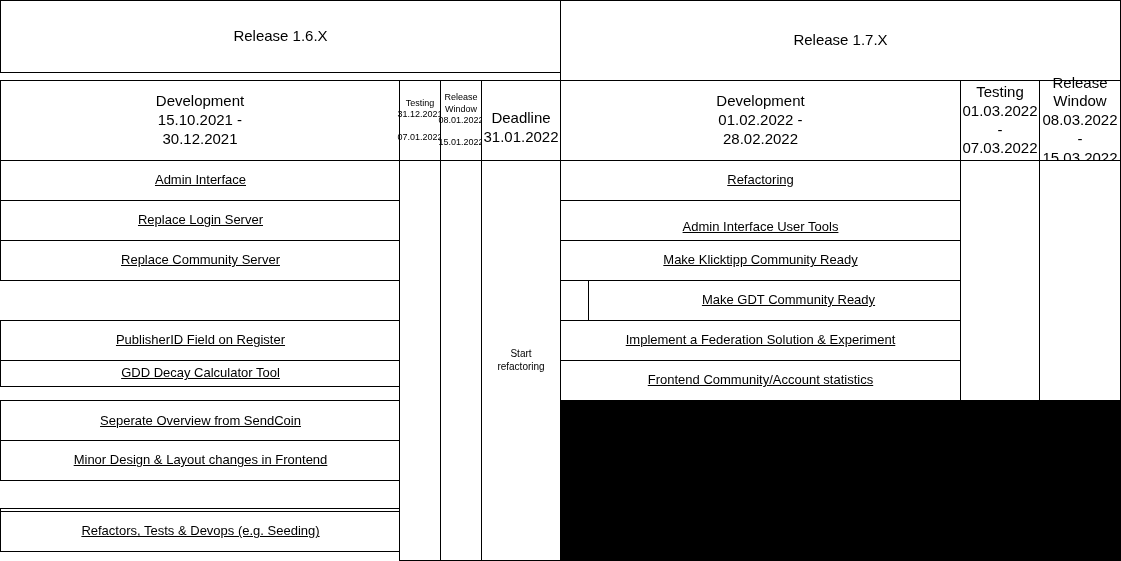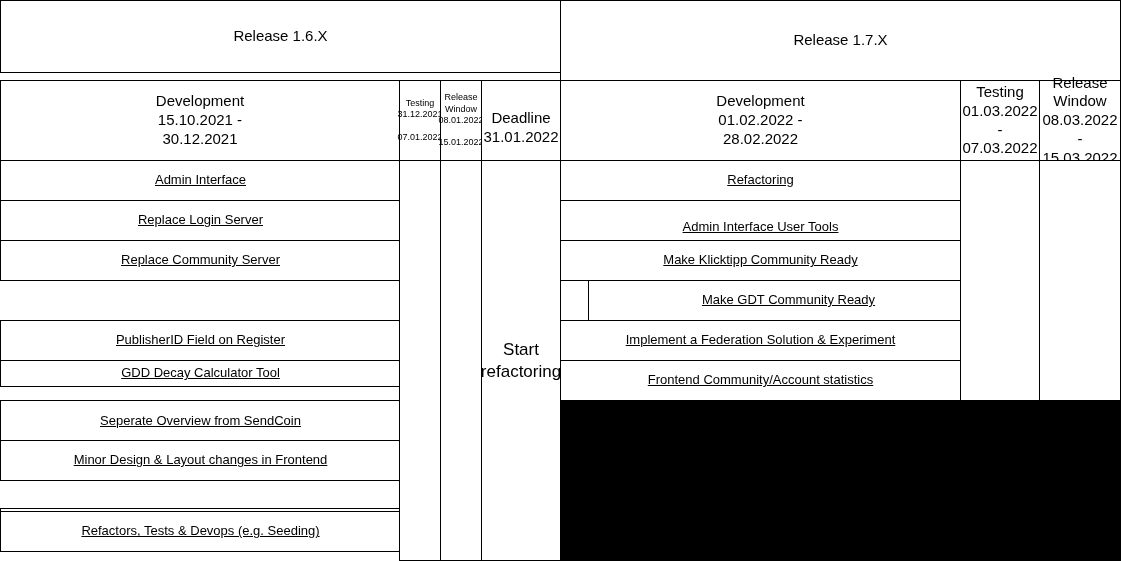--- a/index.html
+++ b/index.html
@@ -40,21 +40,21 @@
     font-size: 15px;
   }
   .phase-header-small {
     font-size: 9px;
   }
   .task {
     font-size: 13px;
     text-decoration: underline;
   }
   .deadline-note {
-    font-size: 17px;
+    font-size: 10px;
   }
   .blackbox {
     position: absolute;
     background: #000000;
   }
 </style>
 </head>
 <body>
 
 <div id="page">

